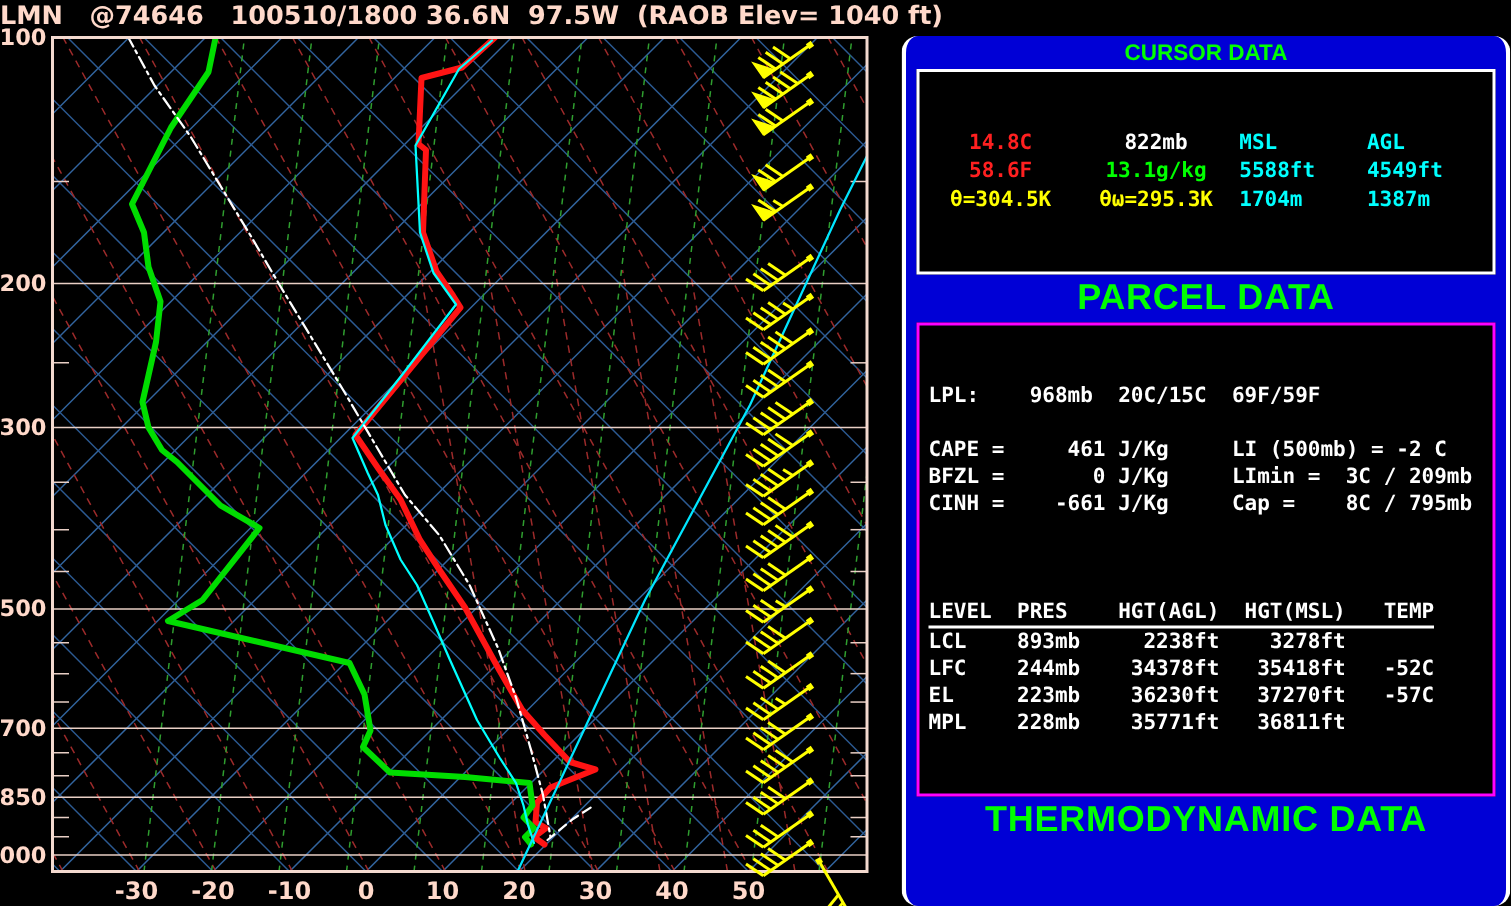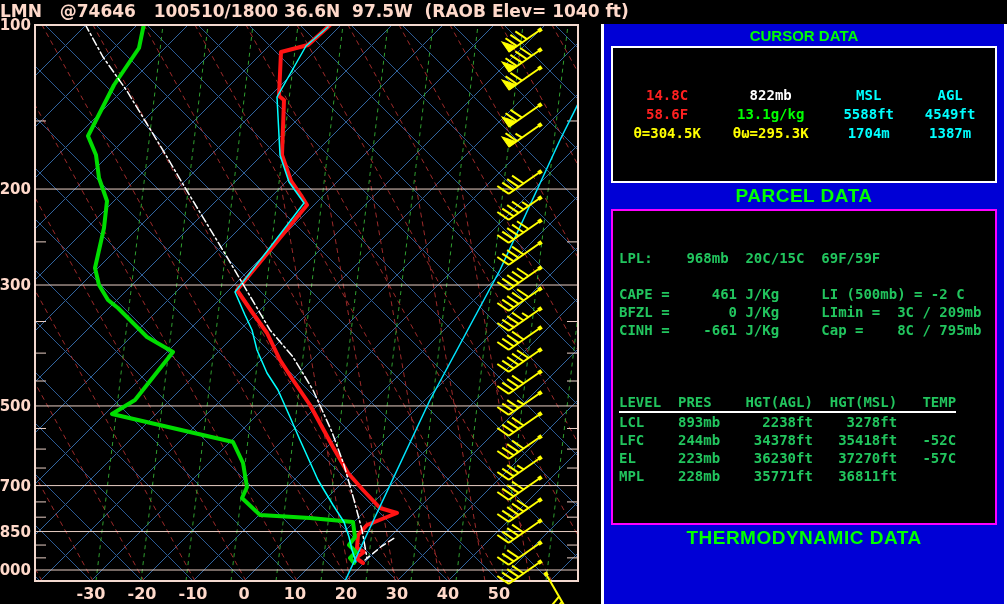--- a/index.html
+++ b/index.html
@@ -6,36 +6,36 @@
   #stage{position:relative;width:1007px;height:498px;background:#000;
          font-family:"DejaVu Sans Mono","Liberation Mono",monospace;}
   
   #chart-title{position:absolute;left:0;top:1px;width:600px;text-align:center;
     color:#ffd9ca;font-family:"DejaVu Sans","Liberation Sans",sans-serif;
     font-weight:bold;font-size:17px;white-space:pre;}
   #skewt{position:absolute;left:0;top:0;}
   
   #side-panel{position:absolute;left:601px;top:24px;width:406px;height:580px;
     background:#0000d6;border-left:3px solid #fff;border-right:3px solid #fff;
-    box-sizing:border-box;}
+    box-sizing:border-box;border-radius:11px;}
   .sec-title{color:#00ff00;text-align:center;font-family:"Liberation Sans","DejaVu Sans",sans-serif;
     font-weight:bold;}
   .sec-title.small{font-size:15px;margin:3px 0 2px 0;}
-  .sec-title.big{font-size:19px;margin:2px 0 2px 0;letter-spacing:.5px;}
+  .sec-title.big{font-size:24px;margin:2px 0 2px 0;letter-spacing:.5px;}
   .databox{background:#000;margin:0 7px;padding:2px 6px;white-space:pre;
     font-family:"DejaVu Sans Mono","Liberation Mono",monospace;
     font-weight:bold;font-size:14px;line-height:18px;color:#fff;}
   .databox.whiteb{border:2px solid #fff;}
   .databox.magb{border:2px solid #ff00ff;}
   .yellow-line{color:#ffff00;text-align:center;}
-  .mono-line{color:#22c55e;}
+  .mono-line{color:#ffffff;}
   
   #cursor-grid{display:grid;grid-template-columns:26% 30% 23% 21%;}
   #cursor-grid .cell{white-space:pre;text-align:center;line-height:19px;}
-  #cursor-grid .cell.l{text-align:center;}
+  #cursor-grid .cell.l{text-align:left;}
   .lvl-head{border-bottom:2px solid #fff;display:inline-block;}
 </style>
 </head>
 <body>
 
 <div id="stage">
 
   <div id="chart-title">LMN   @74646   100510/1800 36.6N  97.5W  (RAOB Elev= 1040 ft)</div>
 
   <svg id="skewt" width="600" height="604" viewBox="0 0 600 604">

